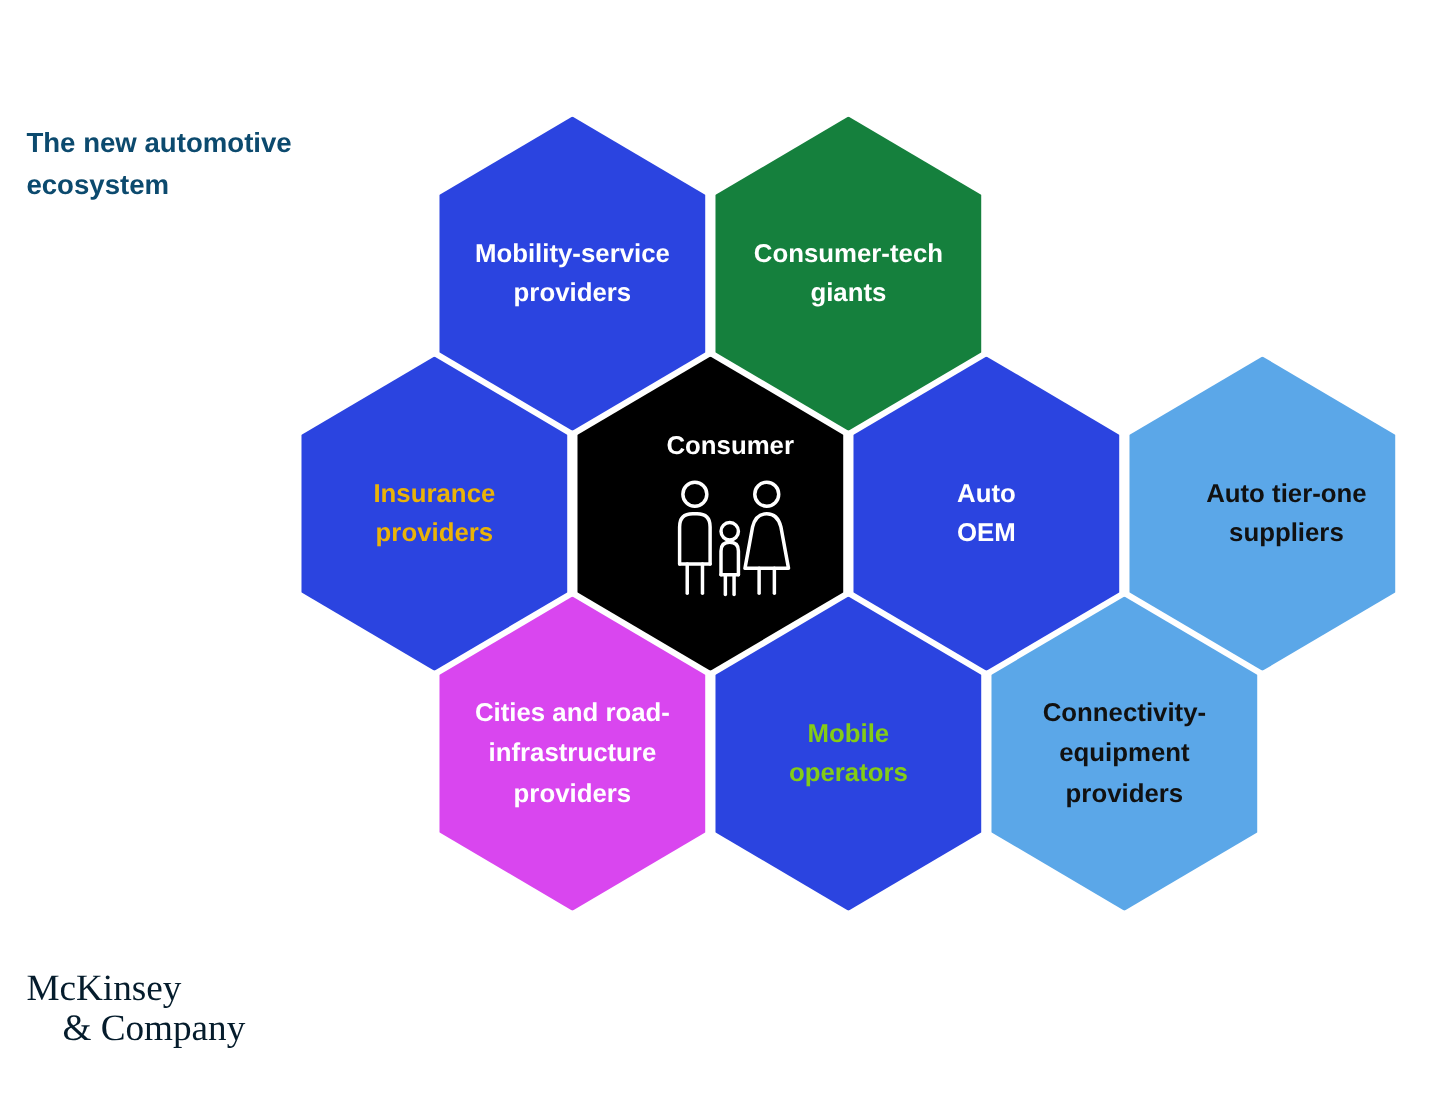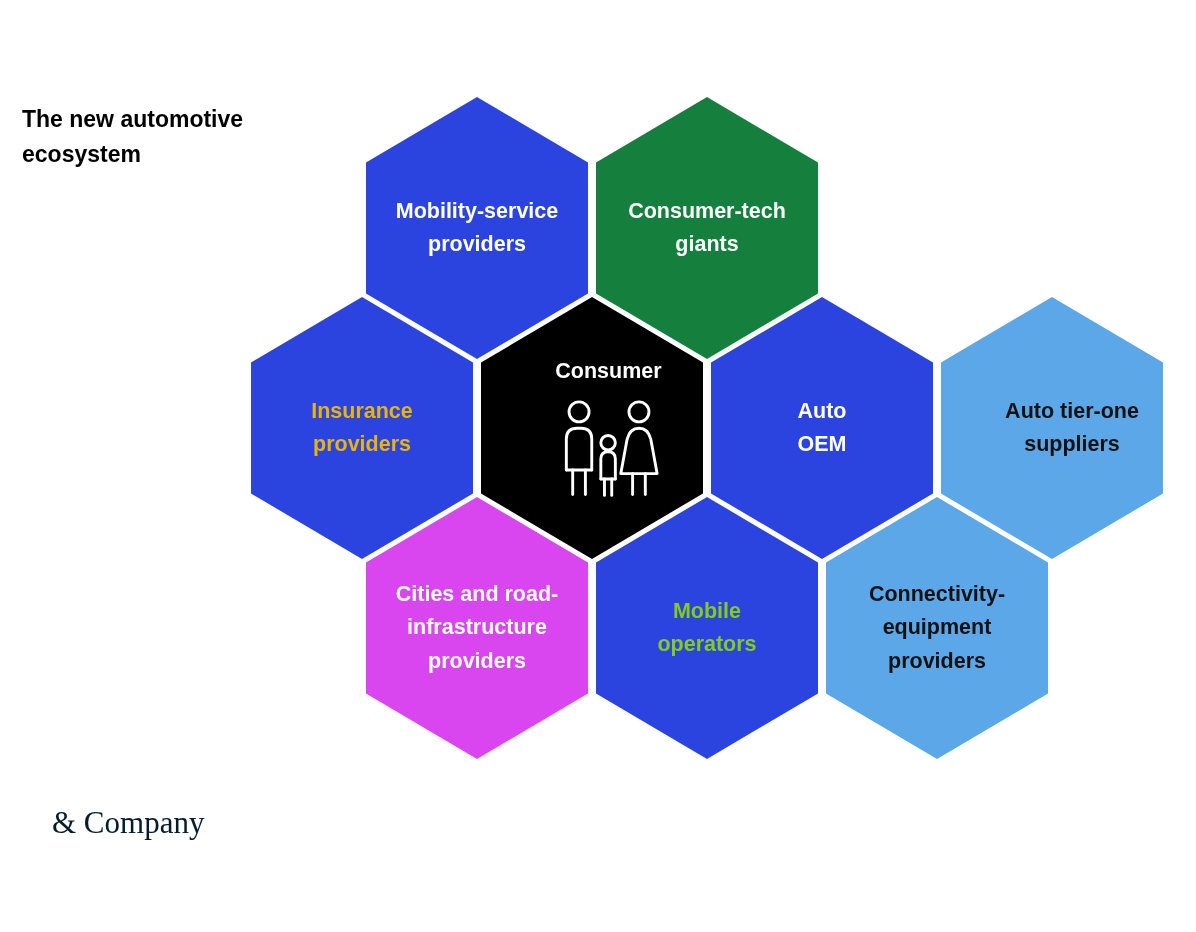--- a/index.html
+++ b/index.html
@@ -83,21 +83,21 @@
     line-height: 1.1;
   }
   .logo-line2 { padding-left: 30px; text-align: right; }
 </style>
 </head>
 <body>
 
 <div class="canvas">
 
 
-  <div class="subtitle" style="color: #000000;">The new automotive
+  <div class="subtitle" style="color: #0c4a6e;">The new automotive
 ecosystem</div>
 
   <div>
 
     <div class="hex blue p-mobility" style="background: rgb(43, 68, 224); color: rgb(255, 255, 255);">
       <span class="hex-label">Mobility-service
 providers</span>
     </div>
 
     <div class="hex blue p-contech" style="background: #15803d; color: rgb(255, 255, 255);">
@@ -158,16 +158,17 @@
 
     <div class="hex light p-connect" style="background: rgb(91, 167, 232); color: rgb(17, 17, 17);">
       <span class="hex-label">Connectivity-
 equipment
 providers</span>
     </div>
 
   </div>
 
   <div class="logo" style="color: rgb(5, 28, 44);">
+    <div>McKinsey</div>
     <div class="logo-line2">&amp; Company</div>
   </div>
 
 </div>
 
 </body></html>

